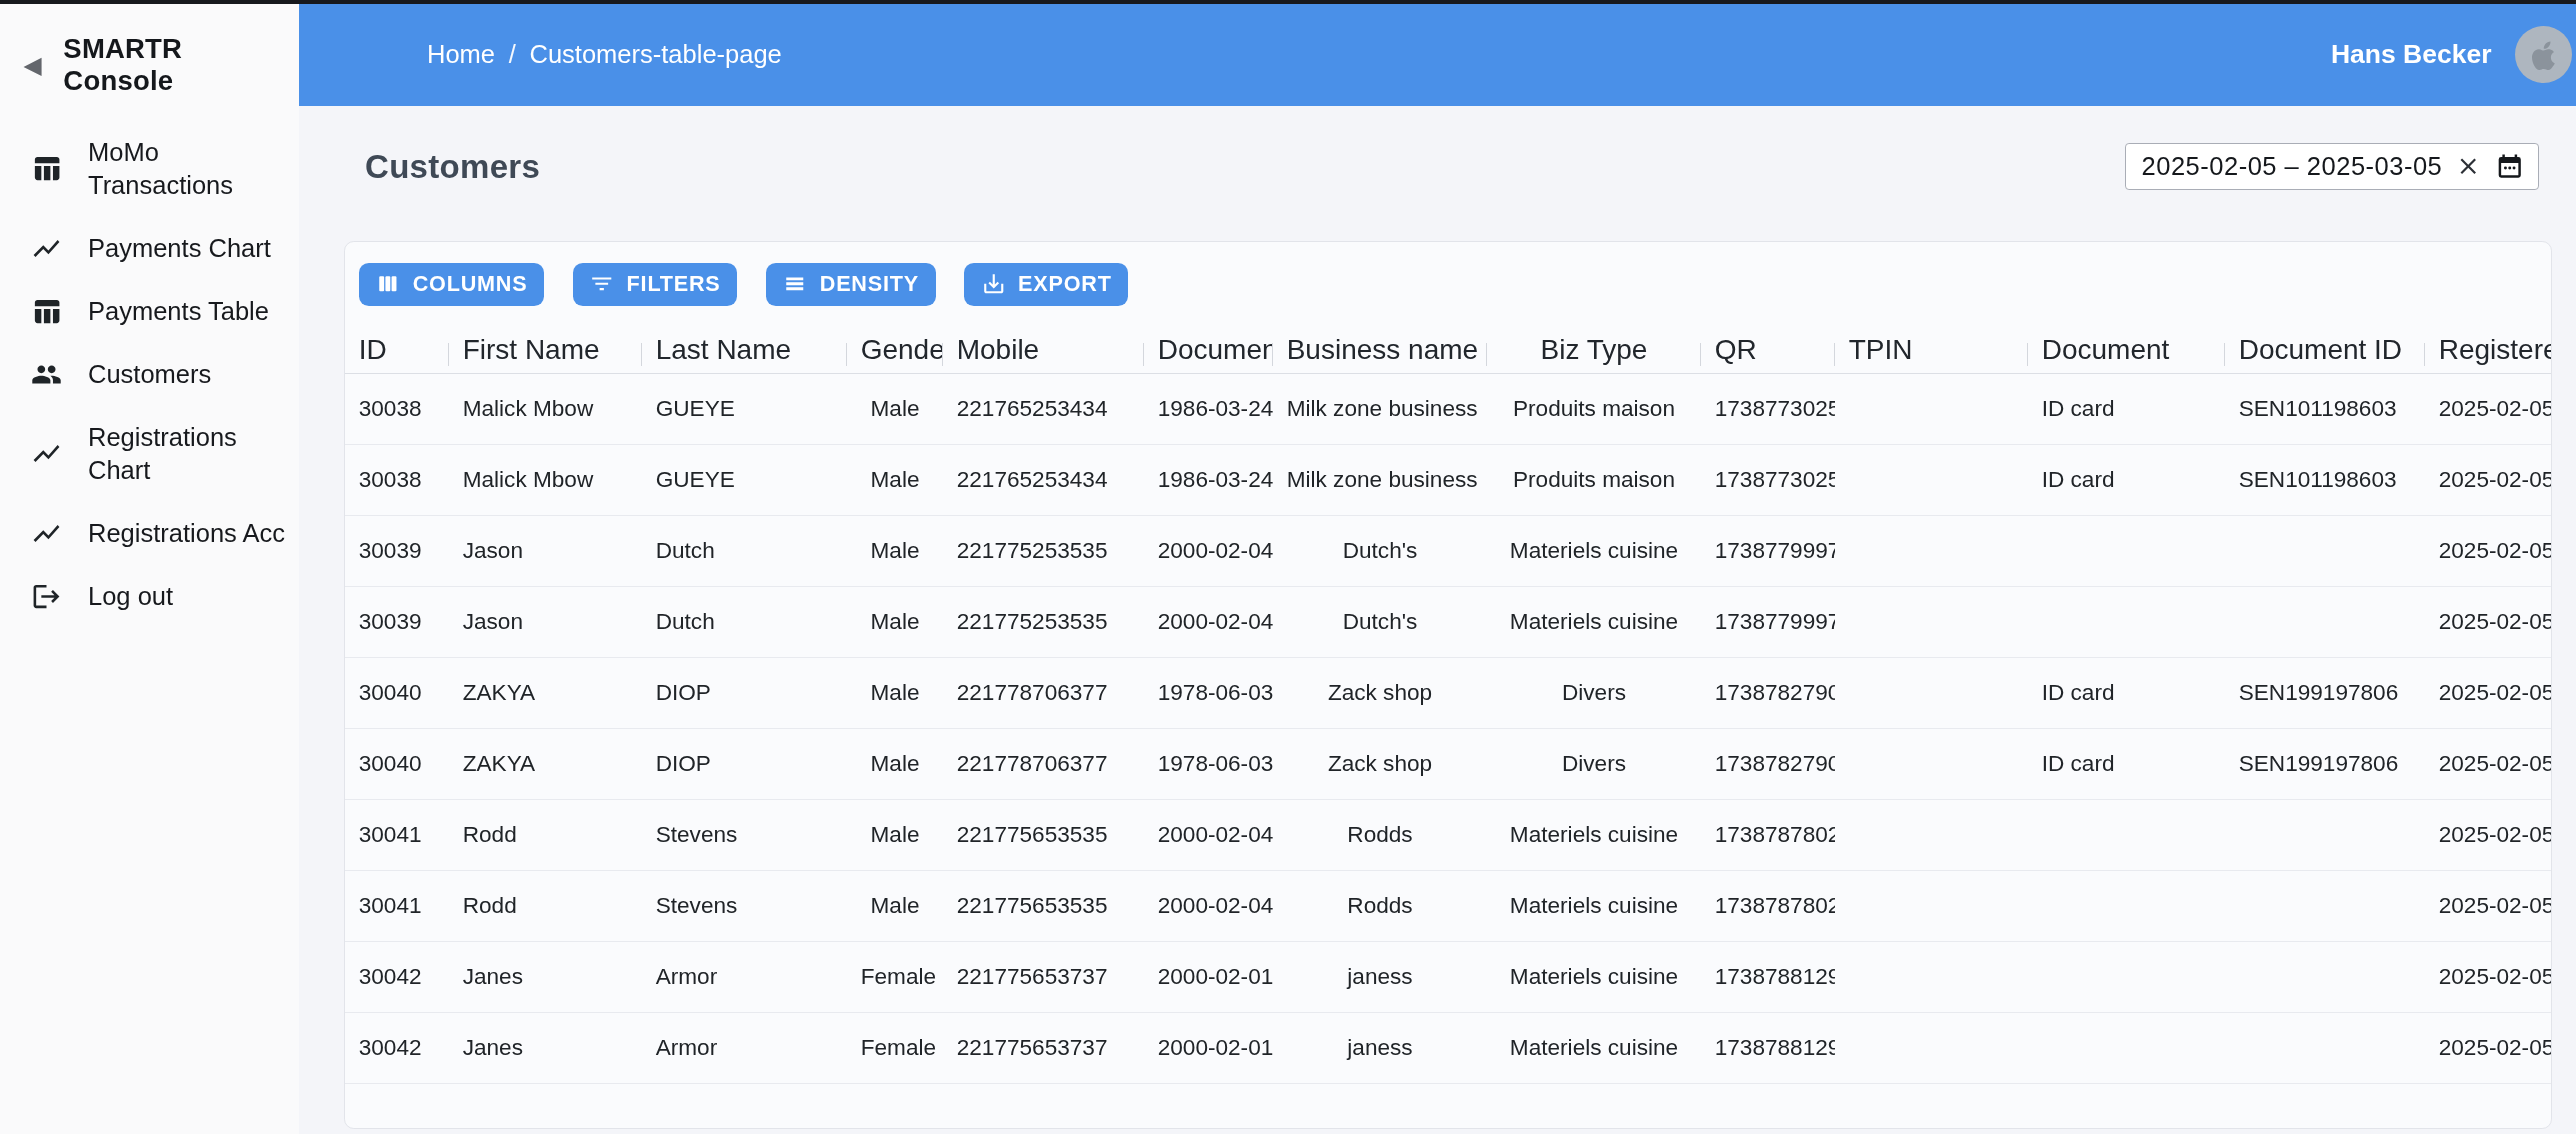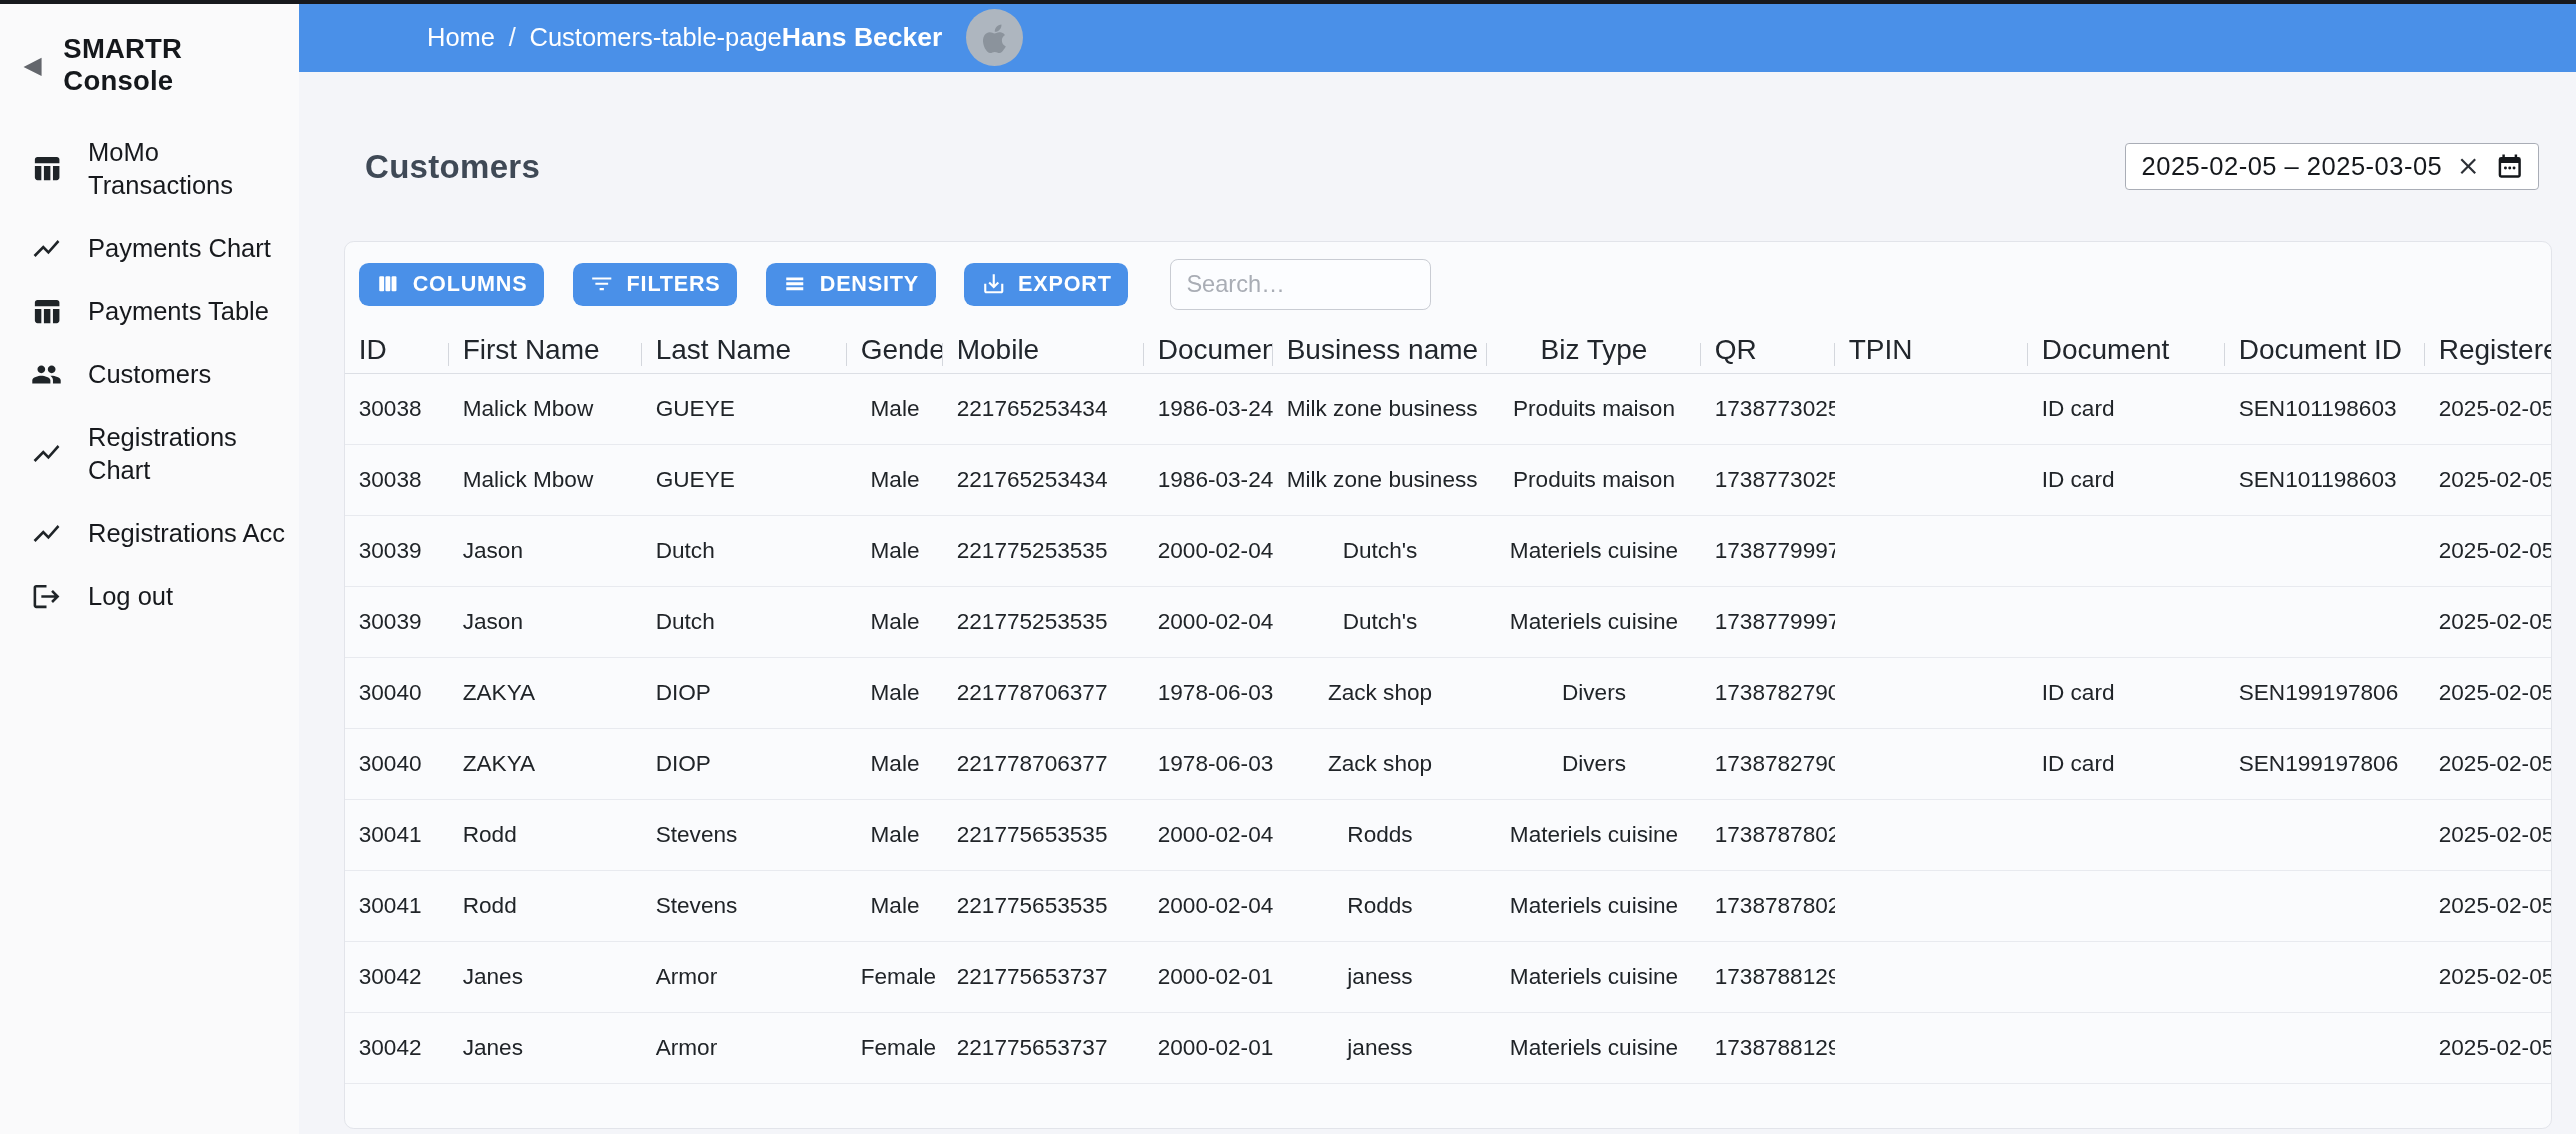--- a/index.html
+++ b/index.html
@@ -13,21 +13,21 @@
   .collapse-icon{color:#63666c;font-size:23.6px;line-height:1;cursor:pointer;}
   .app-title{font-size:27.5px;font-weight:bold;color:#15181c;letter-spacing:0.2px;}
   .menu{display:flex;flex-direction:column;margin-top:31px;}
   .menu-item{display:flex;align-items:center;padding:0 0 0 29.5px;min-height:63px;cursor:pointer;}
   .menu-item .mi-icon{width:33px;height:33px;flex:0 0 33px;display:flex;align-items:center;justify-content:center;margin-right:25.5px;}
   .menu-item .mi-icon svg{width:31px;height:31px;fill:#1f2428;}
   .menu-item .mi-label{font-size:25.5px;color:#17191d;line-height:33px;max-width:212px;}
   .menu-item.tall{min-height:96px;}
 
   
-  .topbar{position:absolute;left:299px;top:3.9px;right:0;height:68px;background:#4a90e8;display:flex;align-items:center;z-index:10;}
+  .topbar{position:absolute;left:299px;top:3.9px;right:0;height:102px;background:#4a90e8;display:flex;align-items:center;justify-content:space-between;z-index:10;}
   .breadcrumb{display:flex;align-items:center;gap:13.7px;padding-left:128px;color:#ffffff;font-size:25.5px;}
   .bc-sep{opacity:.95;}
   .user-area{display:flex;align-items:center;gap:23.6px;padding-right:3.9px;}
   .user-name{color:#ffffff;font-size:26.5px;font-weight:bold;}
   .avatar{width:57px;height:57px;border-radius:50%;background:#aeb6bf;display:flex;align-items:center;justify-content:center;overflow:hidden;cursor:pointer;}
   .avatar svg{width:37px;height:37px;fill:#8b939c;}
 
   
   .content{position:absolute;left:299px;top:86px;right:0;bottom:0;}
   .page-head{display:flex;align-items:center;justify-content:space-between;padding:57px 37px 0 66px;}
@@ -207,21 +207,20 @@
               <path d="M4 6h16v2.6H4zM4 10.7h16v2.6H4zM4 15.4h16V18H4z"></path>
             </svg>
           <span>DENSITY</span>
         </button>
         <button class="tb-btn">
           <svg viewBox="0 0 24 24">
               <path d="M19 12v7H5v-7H3v7c0 1.1.9 2 2 2h14c1.1 0 2-.9 2-2v-7h-2zm-6 .67 2.59-2.58L17 11.5l-5 5-5-5 1.41-1.41L11 12.67V3h2v9.67z"></path>
             </svg>
           <span>EXPORT</span>
         </button>
-        <input class="search-input" type="text" placeholder="Search…" style="">
       </div>
 
       <div class="grid">
         <div class="thead">
           <div class="th col-0">ID</div>
           <div class="th col-1">First Name</div>
           <div class="th col-2">Last Name</div>
           <div class="th col-3 center">Gender</div>
           <div class="th col-4">Mobile</div>
           <div class="th col-5 center">Document</div>

